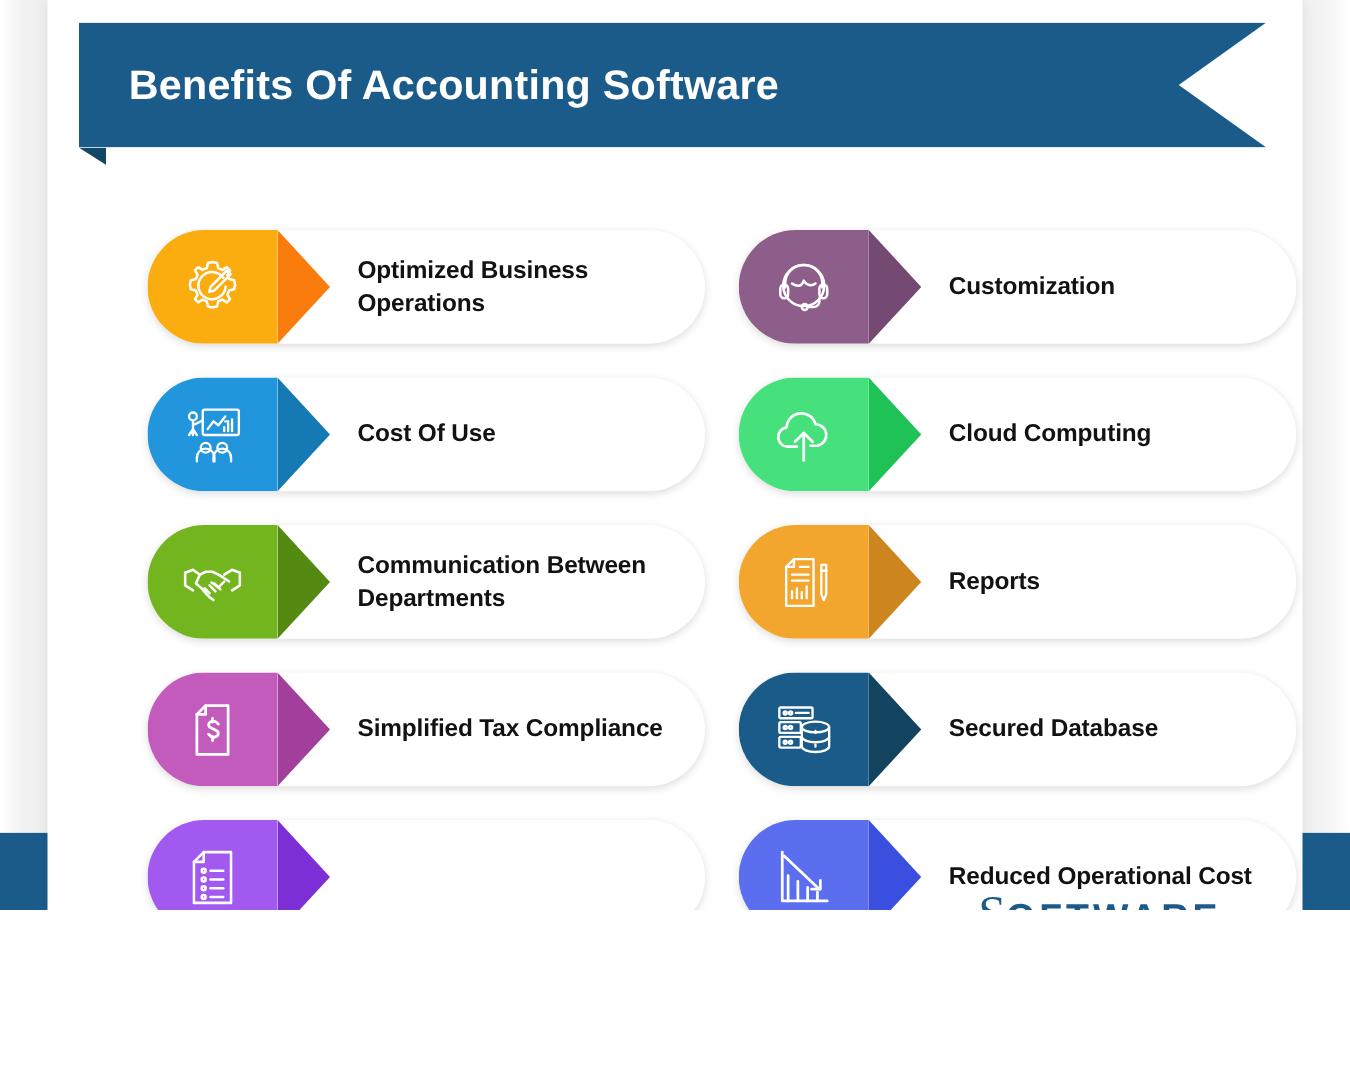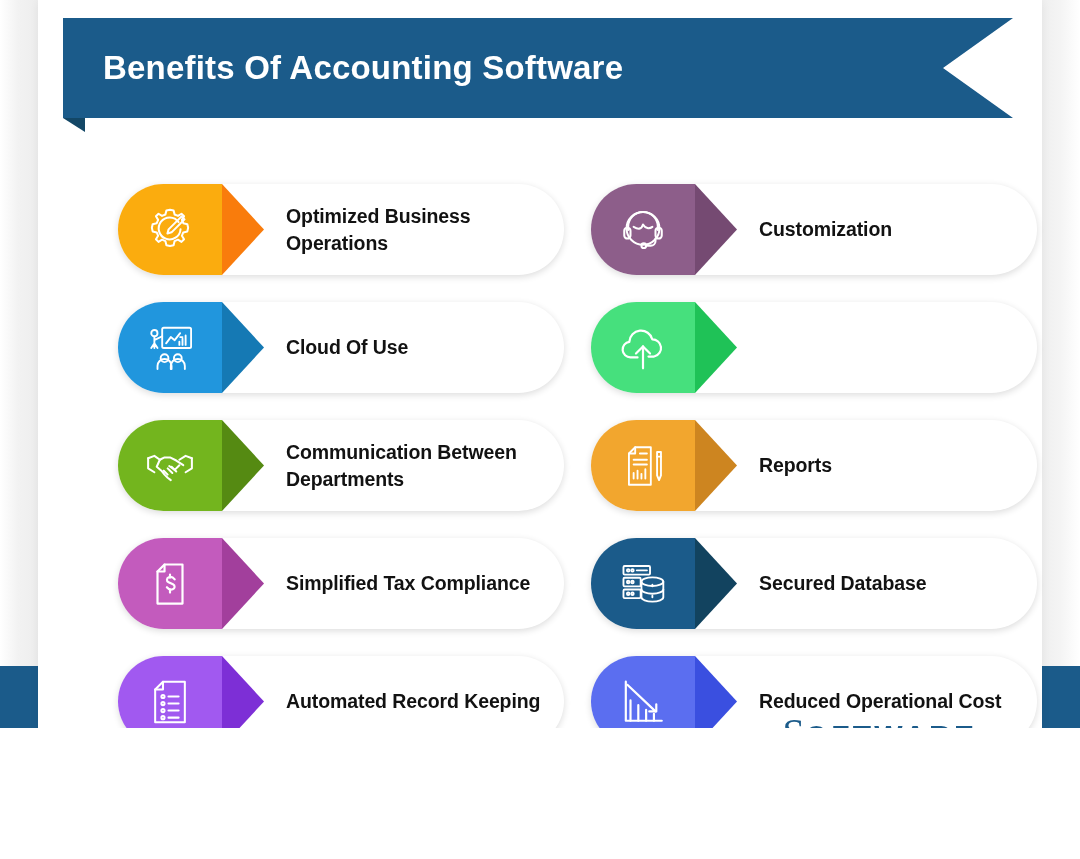--- a/index.html
+++ b/index.html
@@ -292,35 +292,36 @@
               <path d="M48 28v-8M52 28v-12M44 28v-4"></path>
               <circle cx="12" cy="13" r="4"></circle>
               <path d="M12 18v14M12 22l10-5M8 32l4-6 4 6"></path>
               <circle cx="25" cy="45" r="5"></circle>
               <circle cx="42" cy="45" r="5"></circle>
               <path d="M16 59v-4a9 9 0 0 1 18 0v4"></path>
               <path d="M33 59v-4a9 9 0 0 1 18 0v4"></path>
             </svg>
           </div>
         </div>
-        <div class="card-label">Cloud Of Use</div>
+        <div class="card-label">Cost Of Use</div>
       </div>
 
       <div class="card">
         <div class="icon-block">
           <div class="icon-bg" style="background:#46e07d"></div>
           <div class="icon-tip" style="background:#1fc257"></div>
           <div class="icon-glyph">
             <svg viewBox="0 0 64 64" fill="none" stroke="#ffffff" stroke-width="2.8" stroke-linecap="round" stroke-linejoin="round">
               <path d="M25 44H16a10 10 0 0 1-1.5-19.9A15 15 0 0 1 44 21a11 11 0 0 1 3 21.6l-1 .4h-7"></path>
               <path d="M32 58V30"></path>
               <path d="M23 39l9-9 9 9"></path>
             </svg>
           </div>
         </div>
+        <div class="card-label">Cloud Computing</div>
       </div>
 
       <div class="card">
         <div class="icon-block">
           <div class="icon-bg" style="background:#73b51e"></div>
           <div class="icon-tip" style="background:#558a12"></div>
           <div class="icon-glyph">
             <svg viewBox="0 0 64 64" fill="none" stroke="#ffffff" stroke-width="2.6" stroke-linecap="round" stroke-linejoin="round">
               <path d="M4 22l8-3 7 5"></path>
               <path d="M60 22l-8-3-8 5"></path>
@@ -407,21 +408,20 @@
                 <path d="M30 25h13"></path>
               <circle cx="23" cy="34" r="2"></circle>
                 <path d="M30 34h13"></path>
               <circle cx="23" cy="43" r="2"></circle>
                 <path d="M30 43h13"></path>
               <circle cx="23" cy="52" r="2"></circle>
                 <path d="M30 52h13"></path>
             </svg>
           </div>
         </div>
-        <div class="card-label">Automated Record Keeping</div>
       </div>
 
       <div class="card">
         <div class="icon-block">
           <div class="icon-bg" style="background:#5b6ef0"></div>
           <div class="icon-tip" style="background:#3a4fe0"></div>
           <div class="icon-glyph">
             <svg viewBox="0 0 64 64" fill="none" stroke="#ffffff" stroke-width="2.8" stroke-linecap="round" stroke-linejoin="round">
               <path d="M10 6v50h46"></path>
               <path d="M16 56V30M26 56V36M36 56V42M46 56V47"></path>

